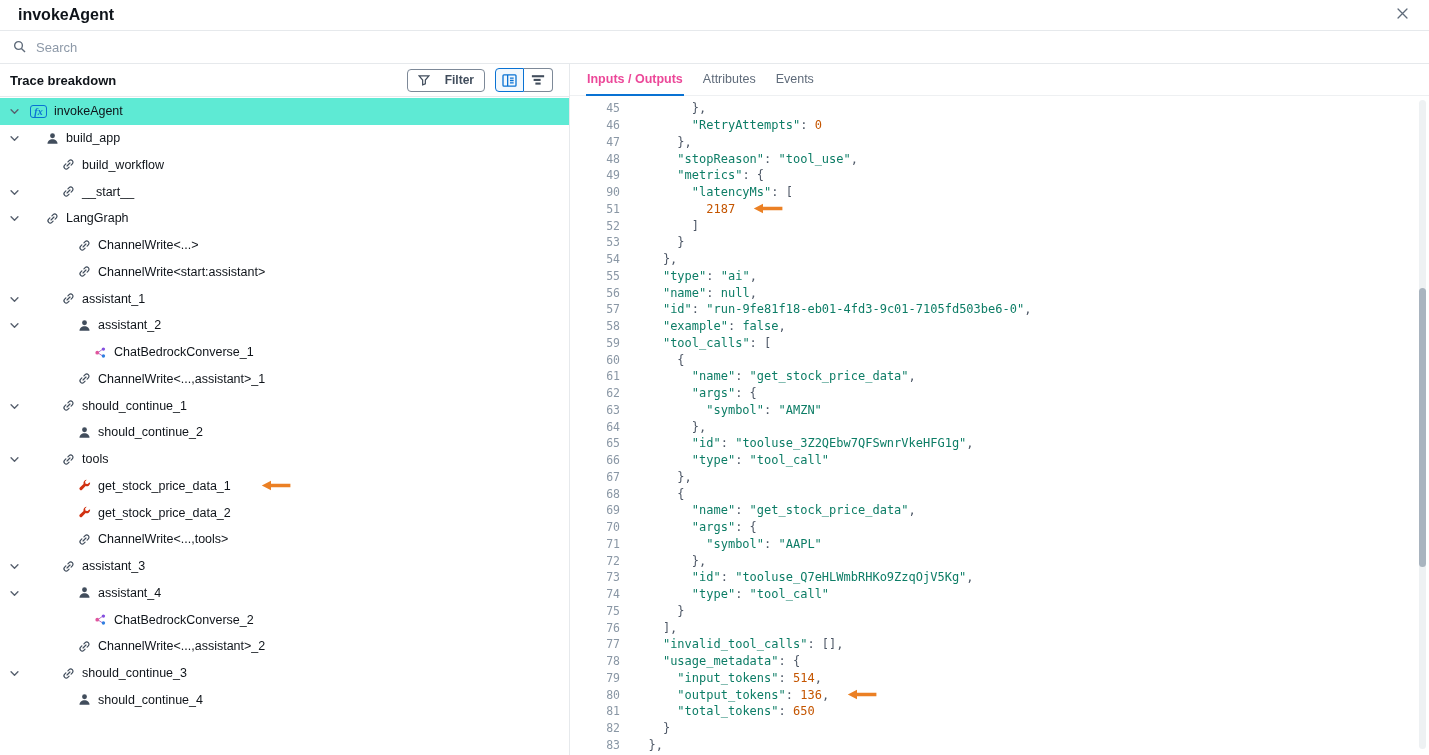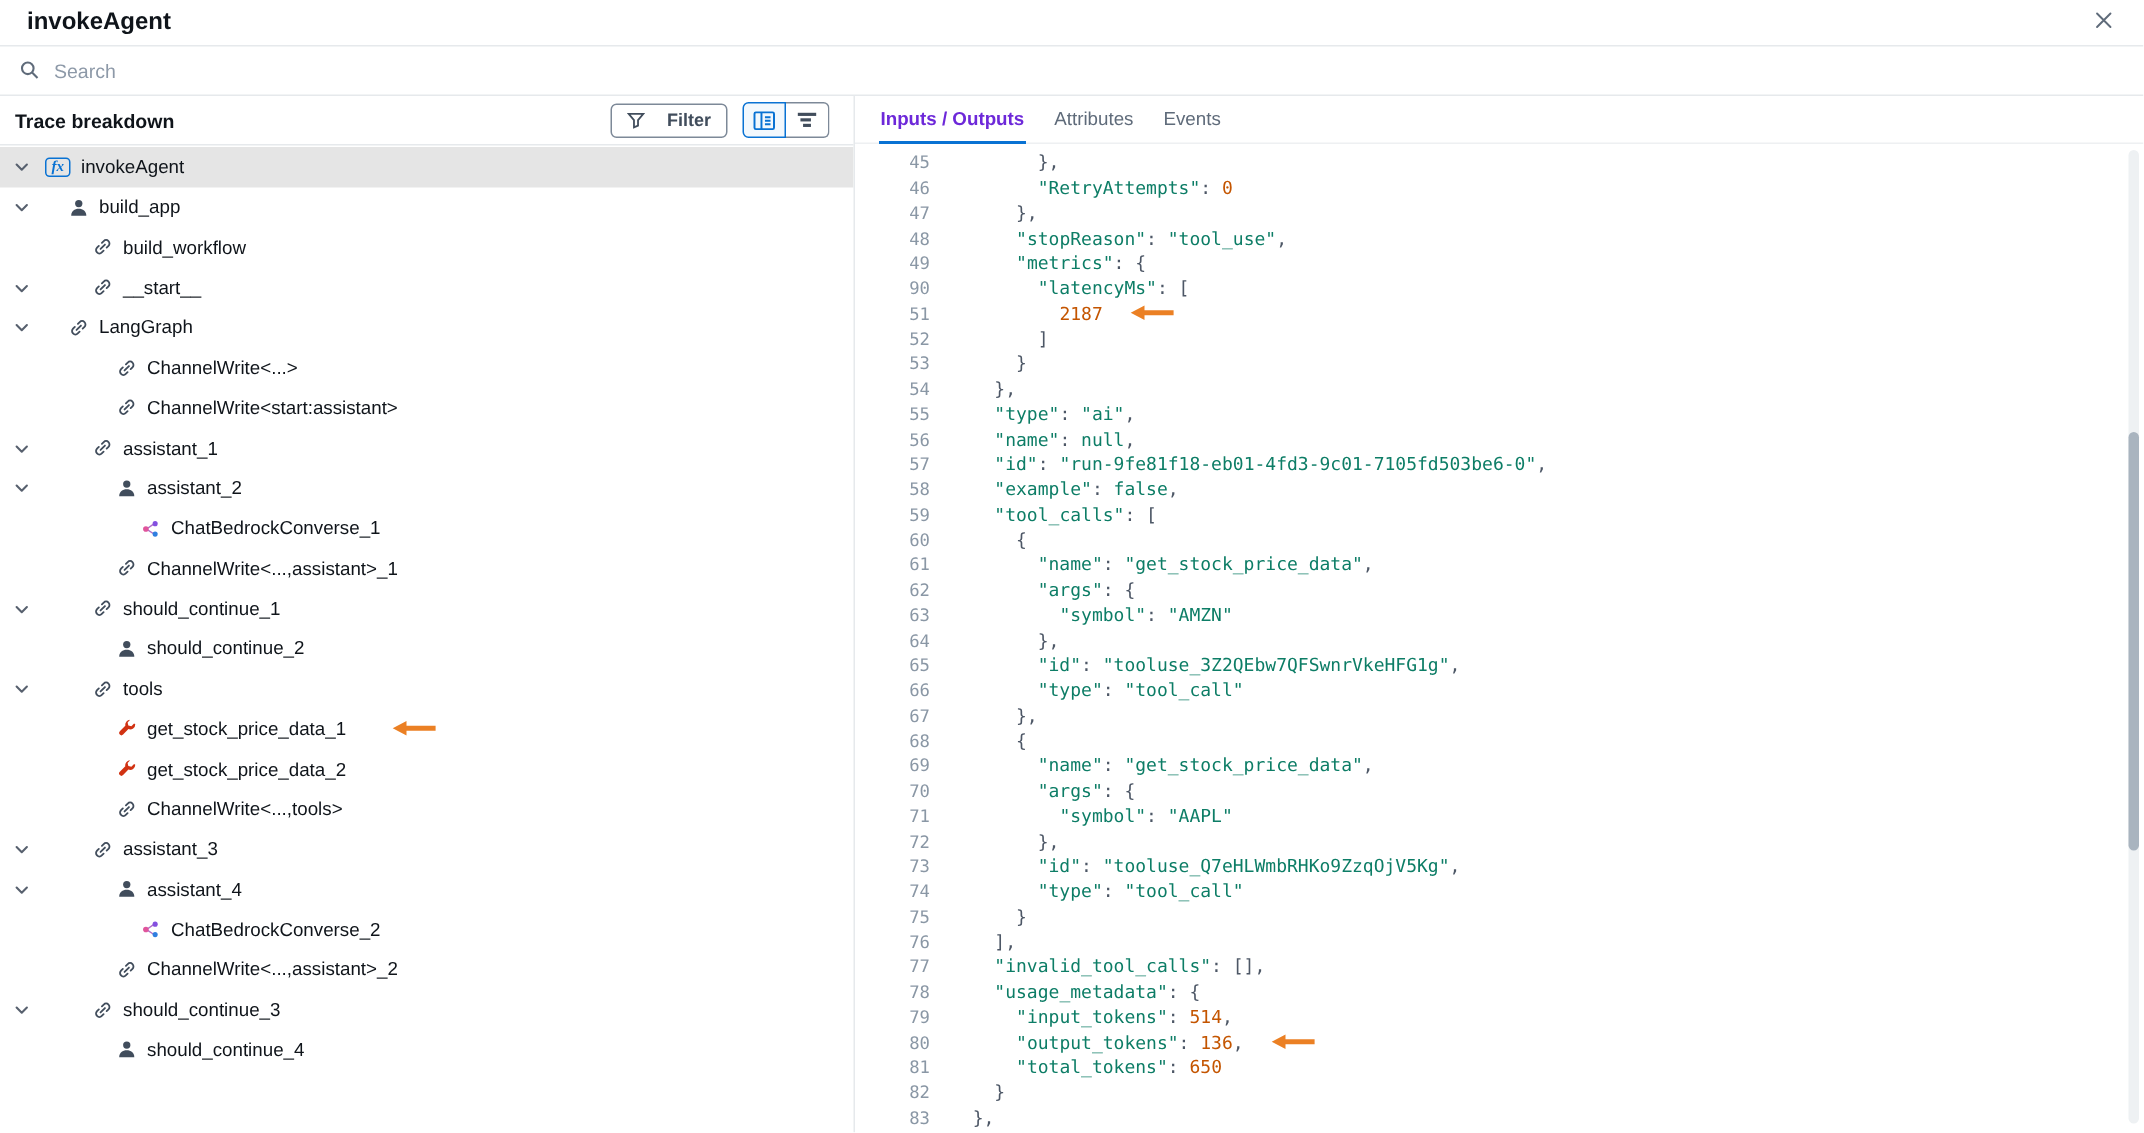--- a/index.html
+++ b/index.html
@@ -33,30 +33,30 @@
   .left-header{height:32px;flex:none;display:flex;align-items:center;padding:0 8px 0 10px;}
   .left-title{font-size:13px;font-weight:700;}
   .filter-btn{margin-left:auto;display:inline-flex;align-items:center;gap:15px;height:23px;padding:0 10px;border:1px solid #7d8998;border-radius:4px;background:#fff;font-size:12px;font-weight:700;color:#414d5c;cursor:pointer;font-family:inherit;}
   .view-toggle{display:inline-flex;margin-left:10px;margin-right:8px;}
   .toggle-btn{width:29px;height:24px;display:inline-flex;align-items:center;justify-content:center;border:1px solid #7d8998;background:#fff;cursor:pointer;padding:0;}
   .toggle-btn.first{border-radius:4px 0 0 4px;background:#f2f8fd;border-color:#0972d3;z-index:1;}
   .toggle-btn.last{border-radius:0 4px 4px 0;border-left:none;}
   
   .tree{flex:1;overflow:hidden;border-top:1px solid var(--border);padding-top:1px;}
   .tree-row{position:relative;height:26.75px;display:flex;align-items:center;font-size:12.5px;cursor:pointer;}
-  .tree-row.selected{background:#e5e5e5;}
+  .tree-row.selected{background:#5eead4;}
   .chev{position:absolute;left:9px;top:50%;transform:translateY(-46%);display:inline-flex;}
   .tree-icon{display:inline-flex;align-items:center;flex:none;}
   .tree-label{margin-left:7px;white-space:nowrap;}
   .fx-badge{display:inline-flex;align-items:center;justify-content:center;width:17px;height:13px;border:1.5px solid var(--accent);border-radius:3px;color:var(--accent);font-family:"Liberation Serif", serif;font-style:italic;font-weight:700;font-size:10px;}
   .annot{display:inline-flex;margin-left:30px;}
   
   .tabs-row{height:32px;flex:none;display:flex;align-items:stretch;gap:18px;padding-left:16px;border-bottom:1px solid #eef0f2;}
   .tab{display:flex;align-items:center;font-size:12.5px;color:var(--muted);cursor:pointer;border-bottom:2px solid transparent;margin-bottom:-1px;padding:0 1px;}
-  .tab.active{color:#6d28d9;font-weight:700;border-bottom-color:var(--accent);}
+  .tab.active{color:#ec4899;font-weight:700;border-bottom-color:var(--accent);}
   
   .code-pane{flex:1;overflow:hidden;padding:4px 0 0 12px;font-family:"DejaVu Sans Mono", monospace;}
   .code-line{display:flex;align-items:center;height:16.75px;white-space:pre;}
   .ln{flex:none;width:52px;text-align:right;padding-right:14px;font-size:11.5px;color:#8a97a5;}
   .lc{font-size:12px;color:#4d5766;}
   .tk-key,.tk-str,.tk-lit{color:var(--str);}
   .tk-num{color:var(--num);}
   .code-annot{display:inline-flex;margin-left:18px;vertical-align:middle;}
   
   .v-scrollbar{position:absolute;top:36px;right:3px;bottom:6px;width:7px;}

